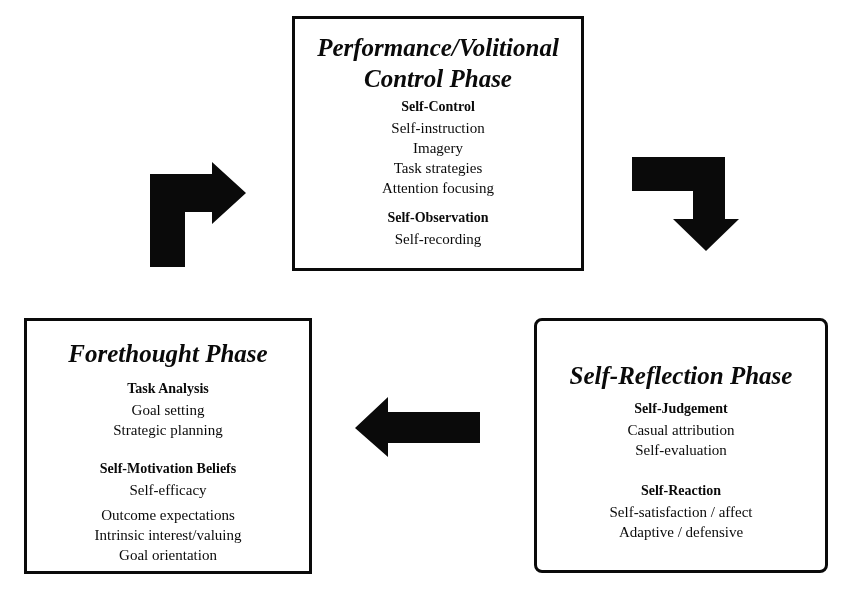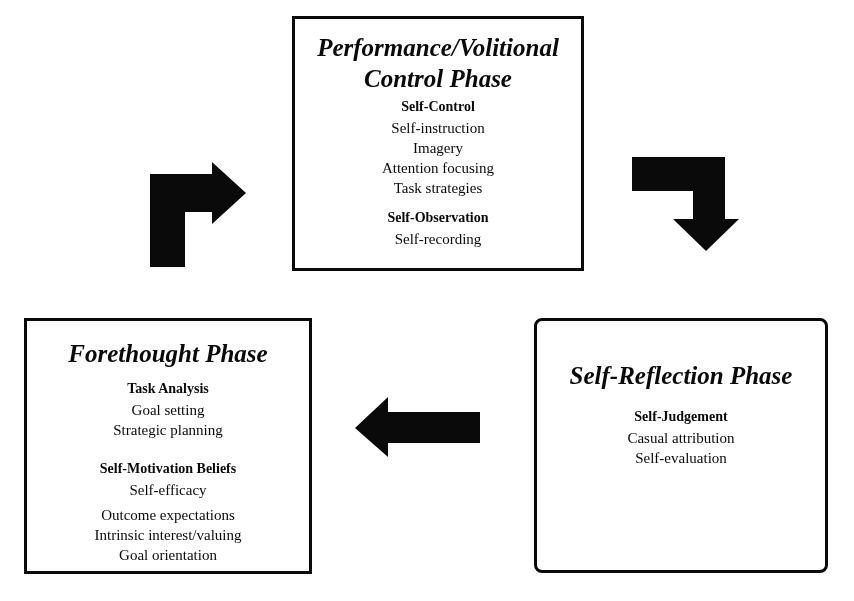--- a/index.html
+++ b/index.html
@@ -40,21 +40,21 @@
   .item {
     font-size: 15px;
     line-height: 20px;
   }
 
   .box-performance .section-1 .section-heading { margin-top: 2px; }
   .box-performance .section-2 { margin-top: 9px; }
   .box-forethought .section-1 .section-heading { margin-top: 9px; }
   .box-forethought .section-2 { margin-top: 18px; }
   .box-forethought .gap-above { margin-top: 5px; }
-  .box-reflection .section-1 .section-heading { margin-top: 15px; text-align: center; }
+  .box-reflection .section-1 .section-heading { margin-top: 7px; text-align: center; }
   .box-reflection .section-2 { margin-top: 20px; }
 
   .arrow-layer {
     position: absolute;
     left: 0; top: 0;
     width: 854px; height: 601px;
     pointer-events: none;
   }
   .arrow-shape { fill: var(--ink, #000000); }
 </style>
@@ -65,22 +65,22 @@
 
   <div class="box box-performance">
     <div class="box-title">
       <span class="title-line">Performance/Volitional</span>
       <span class="title-line">Control Phase</span>
     </div>
     <div class="section section-1">
       <div class="section-heading">Self-Control</div>
       <div class="item">Self-instruction</div>
       <div class="item">Imagery</div>
+      <div class="item">Task strategies</div>
       <div class="item">Attention focusing</div>
-      <div class="item">Task strategies</div>
     </div>
     <div class="section section-2">
       <div class="section-heading">Self-Observation</div>
       <div class="item">Self-recording</div>
     </div>
   </div>
 
   <div class="box box-forethought">
     <div class="box-title">
       <span class="title-line">Forethought Phase</span>
@@ -103,20 +103,25 @@
   <div class="box box-reflection">
     <div class="box-title">
       <span class="title-line">Self-Reflection Phase</span>
       <span class="title-line"></span>
     </div>
     <div class="section section-1">
       <div class="section-heading">Self-Judgement</div>
       <div class="item">Casual attribution</div>
       <div class="item">Self-evaluation</div>
     </div>
+    <div class="section section-2">
+      <div class="section-heading">Self-Reaction</div>
+      <div class="item">Self-satisfaction / affect</div>
+      <div class="item">Adaptive / defensive</div>
+    </div>
   </div>
 
   <svg class="arrow-layer" viewBox="0 0 854 601" aria-hidden="true">
     <polygon class="arrow-shape" points="150,267 150,174 212,174 212,162 246,193 212,224 212,212 185,212 185,267"></polygon>
     <polygon class="arrow-shape" points="632,157 725,157 725,219 739,219 706,251 673,219 693,219 693,191 632,191"></polygon>
     <polygon class="arrow-shape" points="355,428 388,397 388,412 480,412 480,443 388,443 388,457"></polygon>
   </svg>
 
 </div>
 

